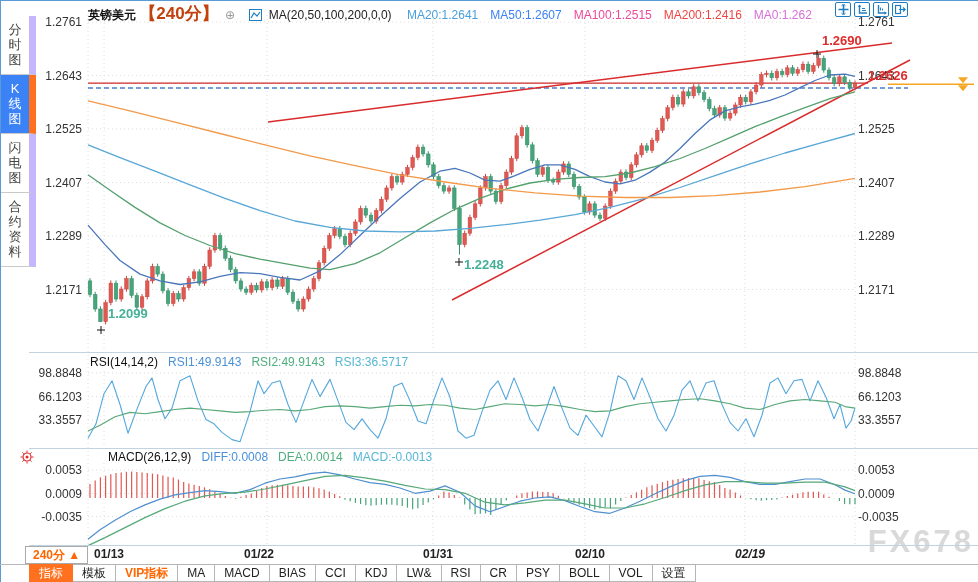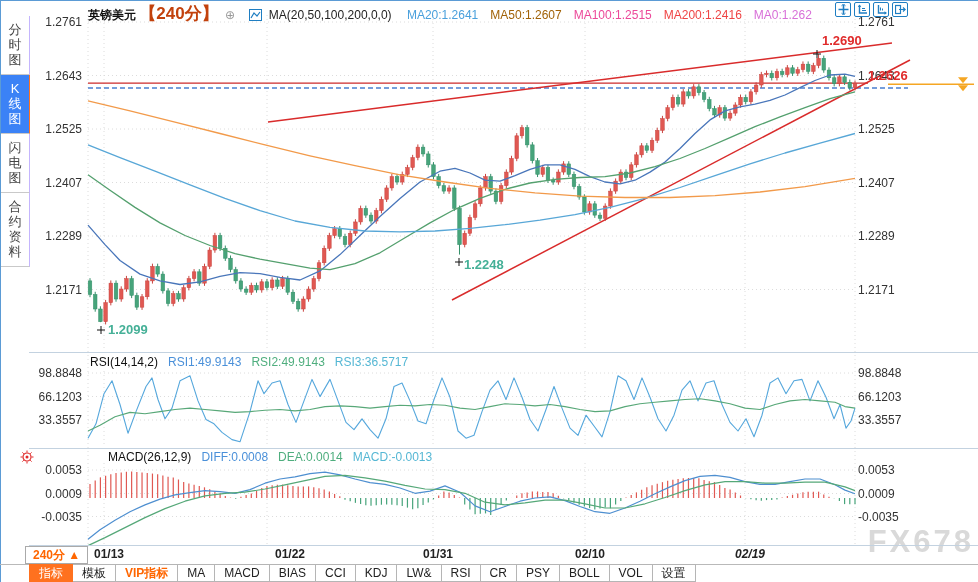--- a/index.html
+++ b/index.html
@@ -3,21 +3,21 @@
 <meta charset="utf-8">
 <style>
   html,body{margin:0;padding:0;background:#fff;}
   .app{position:relative;width:978px;height:582px;background:#fff;overflow:hidden;
        font-family:"Liberation Sans","DejaVu Sans",sans-serif;-webkit-font-smoothing:antialiased;}
   .topline{position:absolute;top:0;left:0;right:0;height:1px;background:#5b9bd5;}
   .leftline{position:absolute;top:0;left:0;bottom:0;width:1px;background:#5b9bd5;}
   
   .sidebar{position:absolute;left:1px;top:16px;width:28px;z-index:5;}
   .side-item{width:28px;text-align:center;padding:6px 0;border-bottom:1px solid #c9c9c9;
-             border-right:1px solid #c4b5fd;background:#fff;color:#444;cursor:pointer;}
+             border-right:7px solid #c4b5fd;background:#fff;color:#444;cursor:pointer;}
   .side-item span{display:inline-block;width:15px;line-height:15px;font-size:13px;word-break:break-all;}
   .side-item.active{background:#3b82f6;color:#fff;border-right-color:#ff711f;}
   
   .header{position:absolute;left:88px;top:2px;height:14px;font-size:12px;white-space:nowrap;z-index:6;}
   .header .sym{font-weight:bold;color:#111;font-size:12px;}
   .header .period{color:#c2410c;font-weight:bold;font-size:17px;cursor:pointer;}
   .header .plus{color:#999;font-size:12px;margin:0 3px;cursor:pointer;}
   .header .formula{color:#222;margin-left:3px;}
   .header .maval{margin-left:12px;}
   .chart-ico{display:inline-block;vertical-align:-2px;margin-left:8px;}
@@ -71,21 +71,21 @@
 
   <div class="header">
     <span class="sym">英镑美元</span>
     <span class="period">【240分】</span>
     <span class="plus">⊕</span>
     <span class="chart-ico"><svg width="13" height="12">
           <rect x="0.5" y="0.5" width="12" height="11" fill="#fff" stroke="#1f7ec2"></rect>
           <polyline points="2,9 5,4 8,7 11,3" fill="none" stroke="#1f7ec2" stroke-width="1.2"></polyline>
         </svg></span>
     <span class="formula">MA(20,50,100,200,0,0)</span>
-    <span id="ma-values"><span class="maval" style="color: rgb(74, 160, 220);">MA20:1.2641</span><span class="maval" style="color: #a16207;">MA50:1.2607</span><span class="maval" style="color: #ec4899;">MA100:1.2515</span><span class="maval" style="color: #ef4444; text-align: center;">MA200:1.2416</span><span class="maval" style="color: rgb(216, 111, 216);">MA0:1.262</span></span>
+    <span id="ma-values"><span class="maval" style="color: rgb(74, 160, 220);">MA20:1.2641</span><span class="maval" style="color: #3b82f6;">MA50:1.2607</span><span class="maval" style="color: #ec4899;">MA100:1.2515</span><span class="maval" style="color: #ef4444; text-align: center;">MA200:1.2416</span><span class="maval" style="color: rgb(216, 111, 216);">MA0:1.262</span></span>
   </div>
 
   <div class="top-icons" id="top-icons">
       <span class="tico">
         <svg width="11" height="11">
           <path d="M5.5 0.5 V10.5 M0.5 5.5 H10.5" stroke="#1f7ec2" stroke-width="1.6"></path>
           <path d="M3.5 1.8 L5.5 0 L7.5 1.8 M3.5 9.2 L5.5 11 L7.5 9.2" fill="none" stroke="#1f7ec2"></path>
         </svg>
       </span>
       <span class="tico">
@@ -655,26 +655,26 @@
       <div class="axlab r" style="top: 463px;">0.0053</div>
       <div class="axlab l" style="top: 486.5px;">0.0009</div>
       <div class="axlab r" style="top: 486.5px;">0.0009</div>
       <div class="axlab l" style="top: 509.5px;">-0.0035</div>
       <div class="axlab r" style="top: 509.5px;">-0.0035</div>
     </div>
   <div id="annotations">
       <div class="anno" style="left: 822px; top: 33px; color: rgb(224, 43, 43);">1.2690</div>
       <div class="anno" style="left: 868px; top: 68px; color: rgb(224, 43, 43);">1.2626</div>
       <div class="anno" style="left: 464px; top: 257px; color: rgb(69, 176, 151);">1.2248</div>
-      <div class="anno" style="left: 108px; top: 322px; color: rgb(69, 176, 151);">1.2099</div>
+      <div class="anno" style="left: 108px; top: 306px; color: rgb(69, 176, 151);">1.2099</div>
     </div>
 
   <div class="daterow">
     <span class="period-cell">240分 ▲</span>
-    <span id="dates"><span class="date" style="left: 94px;">01/13</span><span class="date" style="left: 275px;">01/22</span><span class="date" style="left: 423px;">01/31</span><span class="date" style="left: 575px;">02/10</span><span class="date" style="left: 735px; font-style: italic;">02/19</span></span>
+    <span id="dates"><span class="date" style="left: 94px;">01/13</span><span class="date" style="left: 244px;">01/22</span><span class="date" style="left: 423px;">01/31</span><span class="date" style="left: 575px;">02/10</span><span class="date" style="left: 735px; font-style: italic;">02/19</span></span>
   </div>
 
   <div class="toolbar" id="toolbar">
       <span class="tab active">指标</span>
       <span class="tab">模板</span>
       <span class="tab vip">VIP指标</span>
       <span class="tab">MA</span>
       <span class="tab">MACD</span>
       <span class="tab">BIAS</span>
       <span class="tab">CCI</span>

